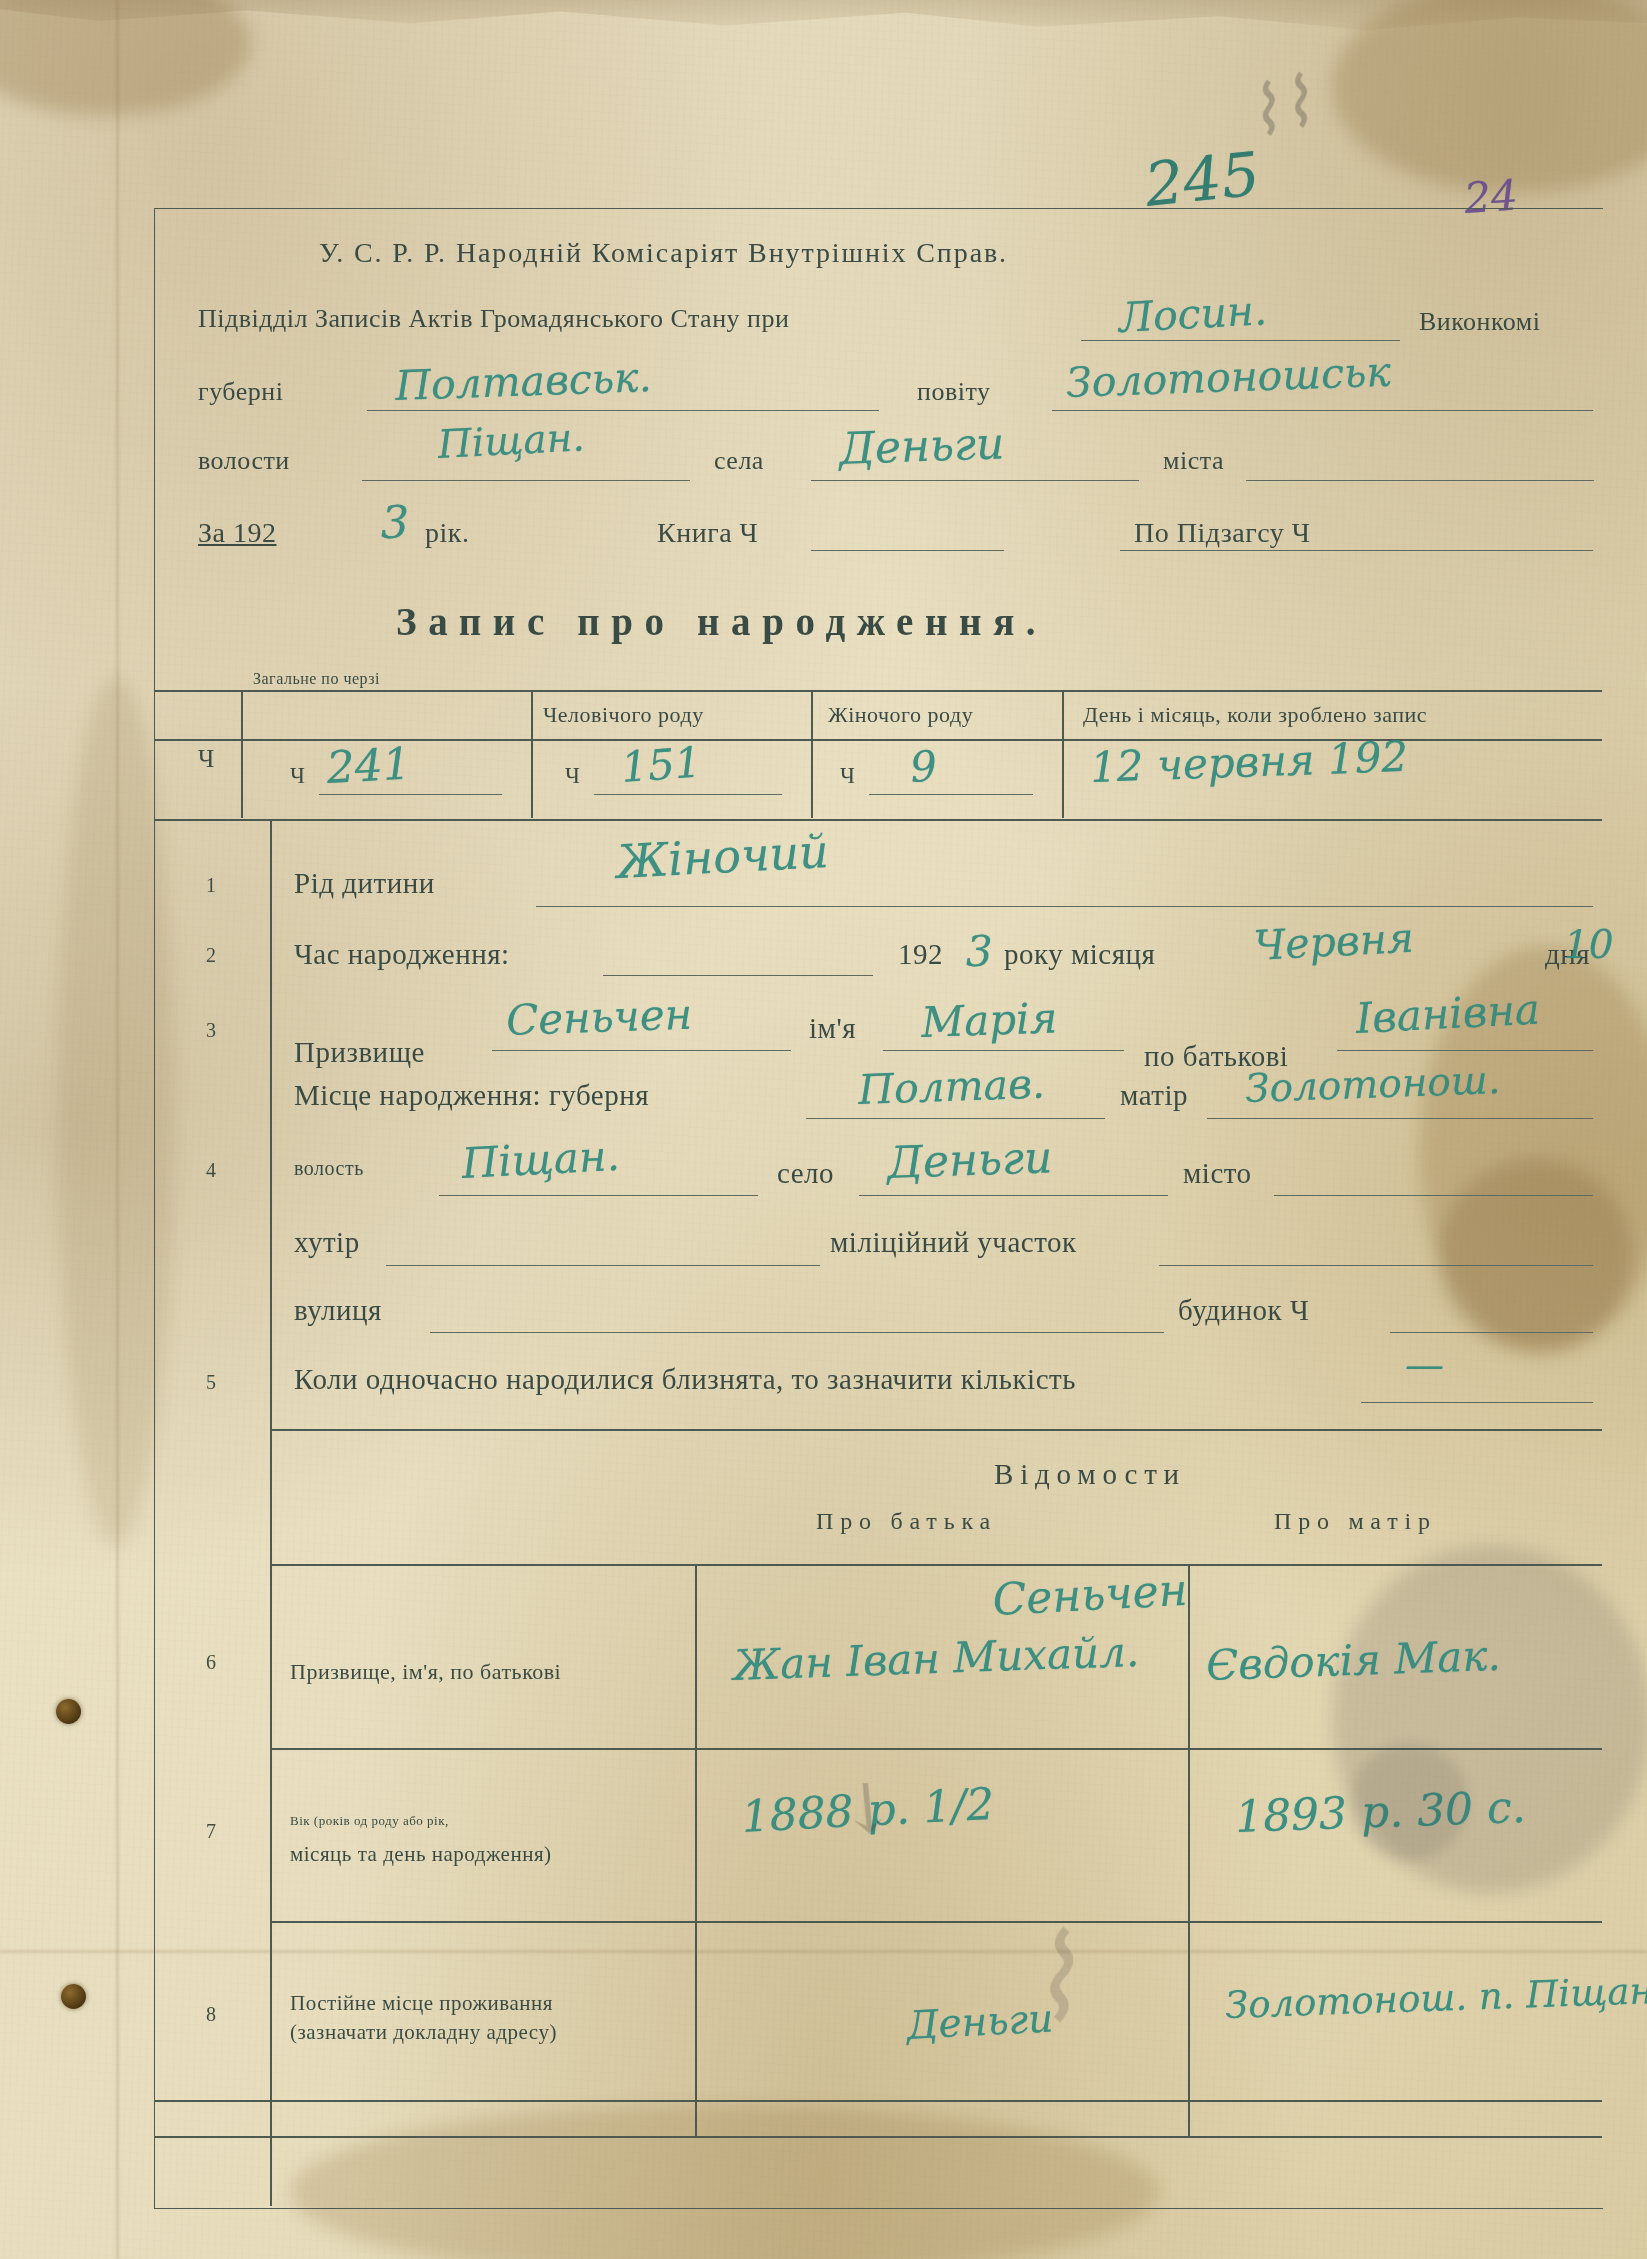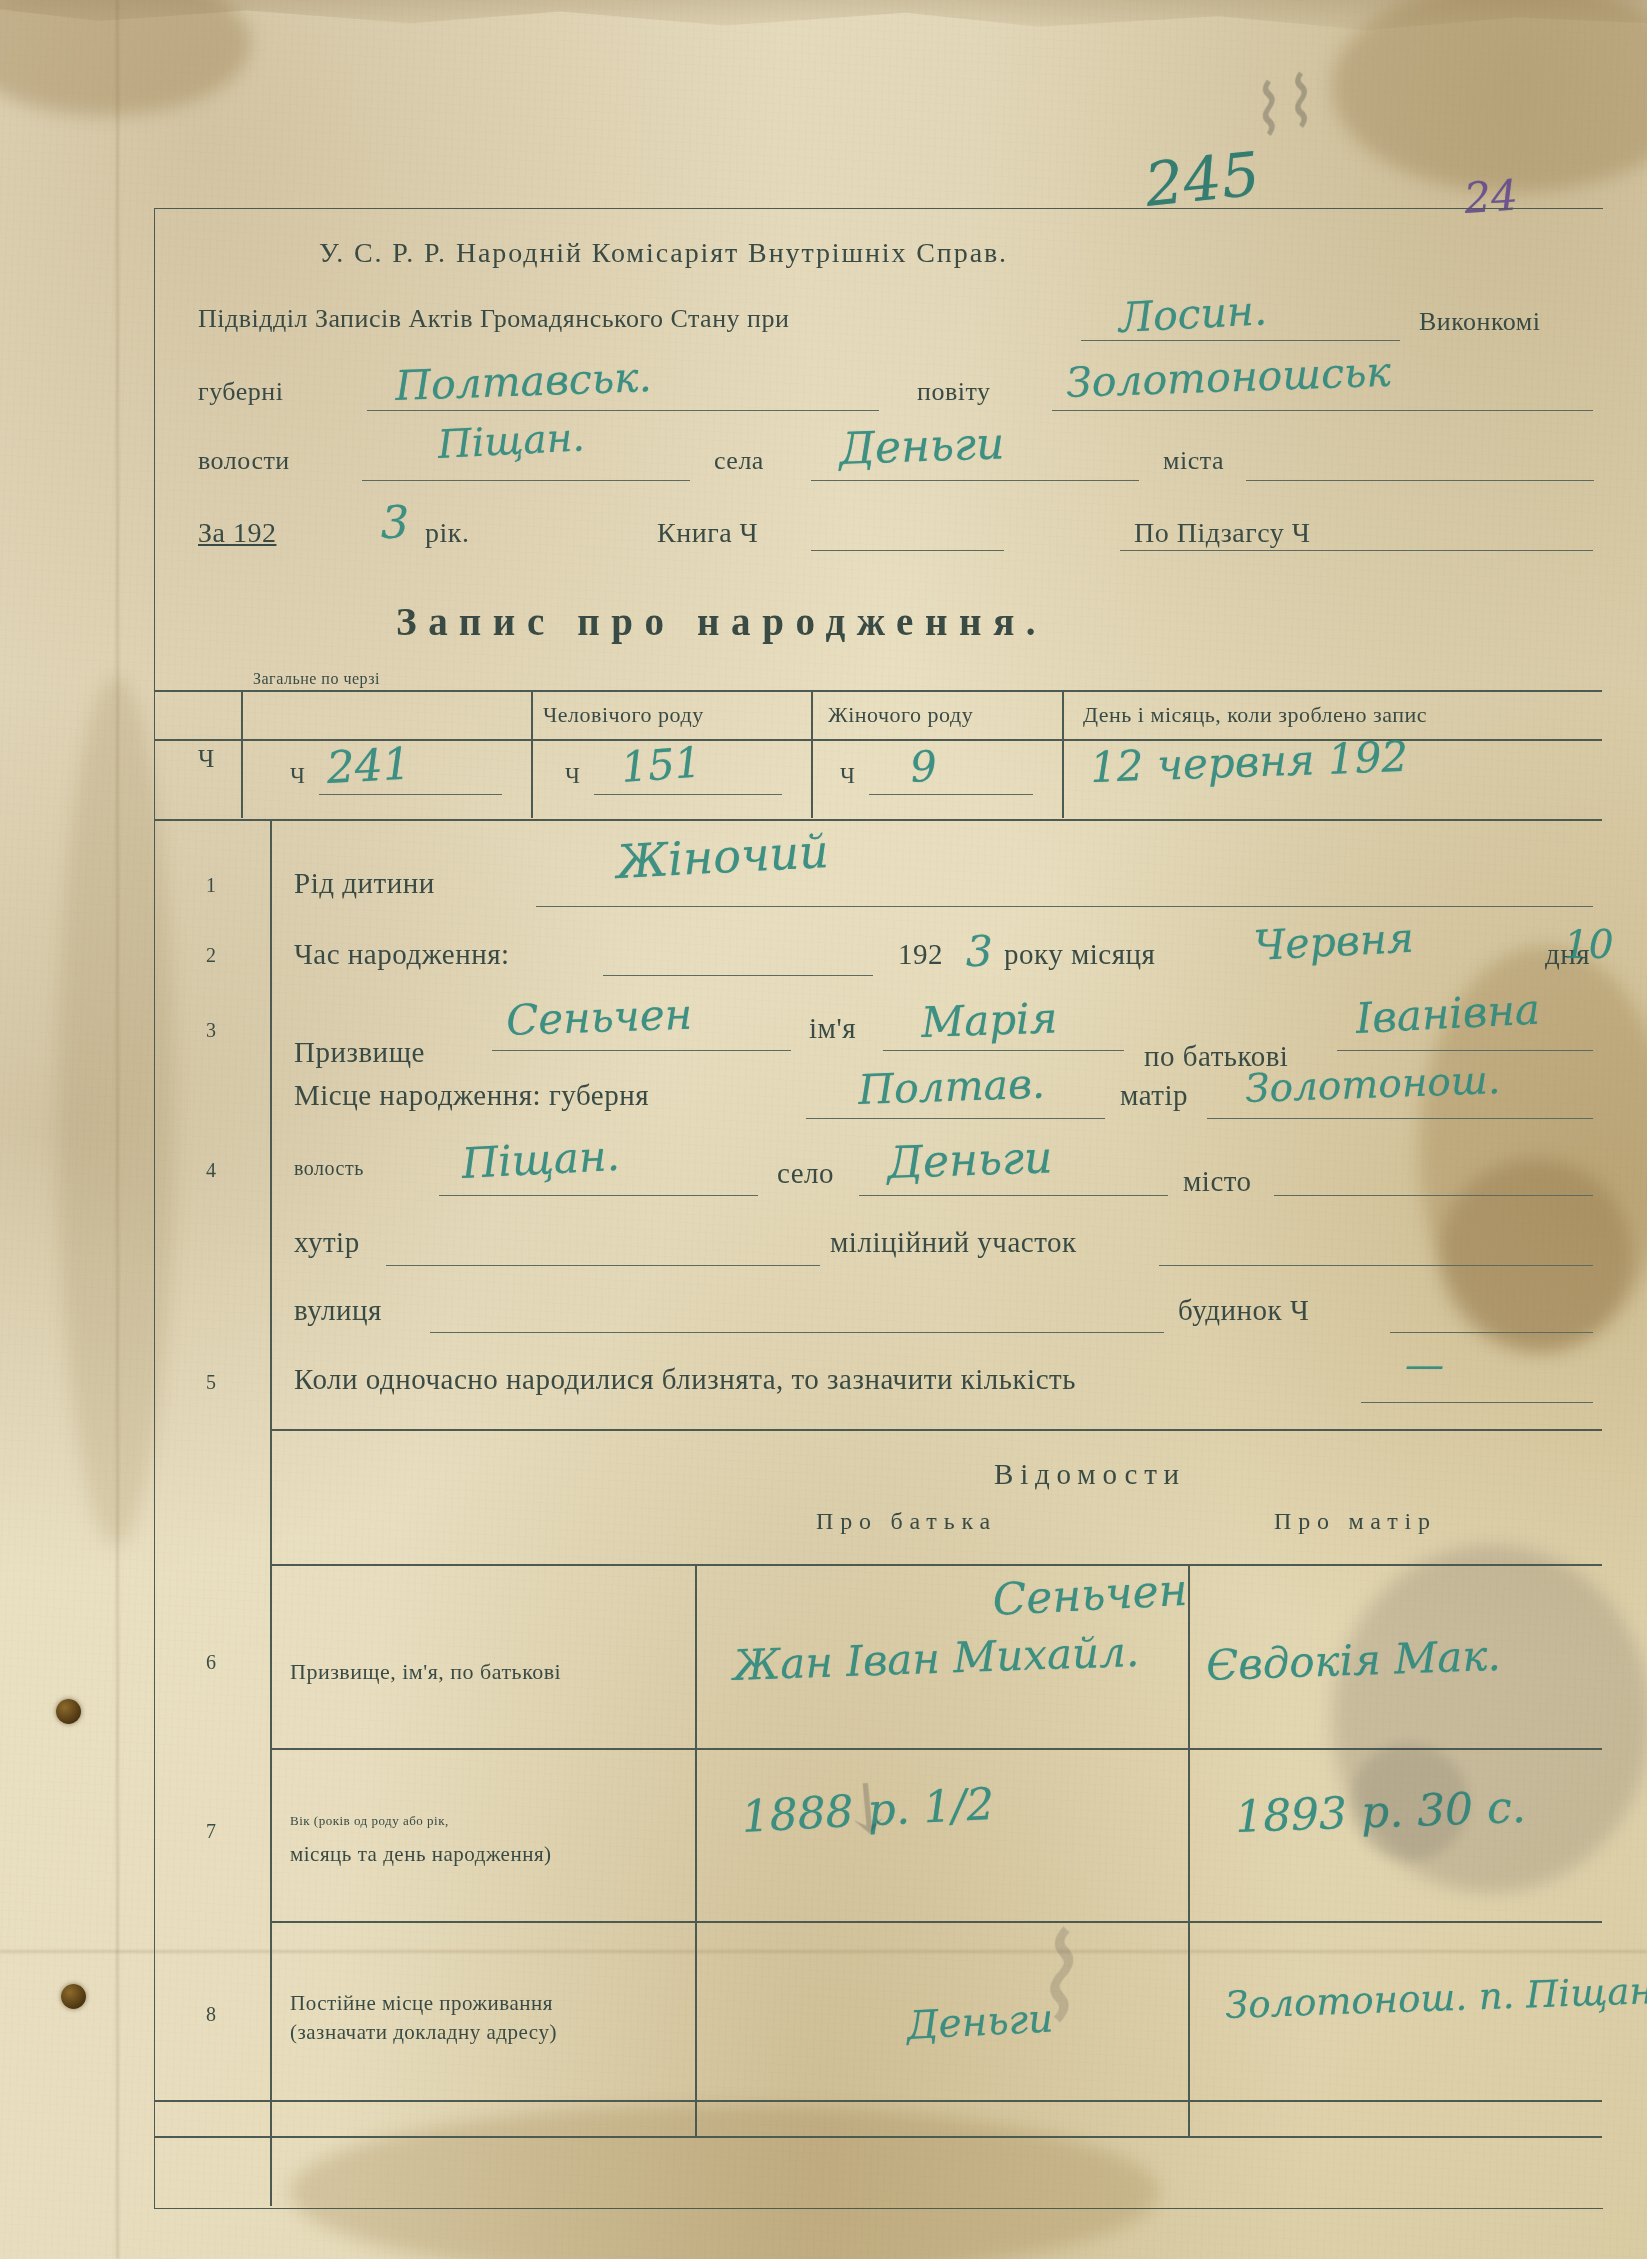--- a/index.html
+++ b/index.html
@@ -206,21 +206,21 @@
 <div class="pr" style="left:1120px;top:1079px;font-size:29px;">матір</div>
 <div class="rule" style="left:1207px;top:1118px;width:386px;"></div>
 <div class="hw" style="left:1246px;top:1066px;font-size:39px;transform:rotate(-2deg);">Золотонош.</div>
 
 <div class="pr" style="left:294px;top:1157px;font-size:20px;">волость</div>
 <div class="rule" style="left:439px;top:1195px;width:319px;"></div>
 <div class="hw" style="left:463px;top:1139px;font-size:42px;transform:rotate(-3deg);">Піщан.</div>
 <div class="pr" style="left:777px;top:1157px;font-size:29px;">село</div>
 <div class="rule" style="left:859px;top:1195px;width:309px;"></div>
 <div class="hw" style="left:888px;top:1137px;font-size:44px;transform:rotate(-2deg);">Деньги</div>
-<div class="pr" style="left:1183px;top:1157px;font-size:29px;margin-top:8px;">місто</div>
+<div class="pr" style="left:1183px;top:1157px;font-size:29px;">місто</div>
 <div class="rule" style="left:1274px;top:1195px;width:319px;"></div>
 
 <div class="pr" style="left:294px;top:1226px;font-size:29px;">хутір</div>
 <div class="rule" style="left:386px;top:1265px;width:434px;"></div>
 <div class="pr" style="left:830px;top:1226px;font-size:29px;">міліційний участок</div>
 <div class="rule" style="left:1159px;top:1265px;width:434px;"></div>
 
 <div class="pr" style="left:294px;top:1294px;font-size:29px;">вулиця</div>
 <div class="rule" style="left:430px;top:1332px;width:734px;"></div>
 <div class="pr" style="left:1178px;top:1294px;font-size:29px;">будинок  Ч</div>

